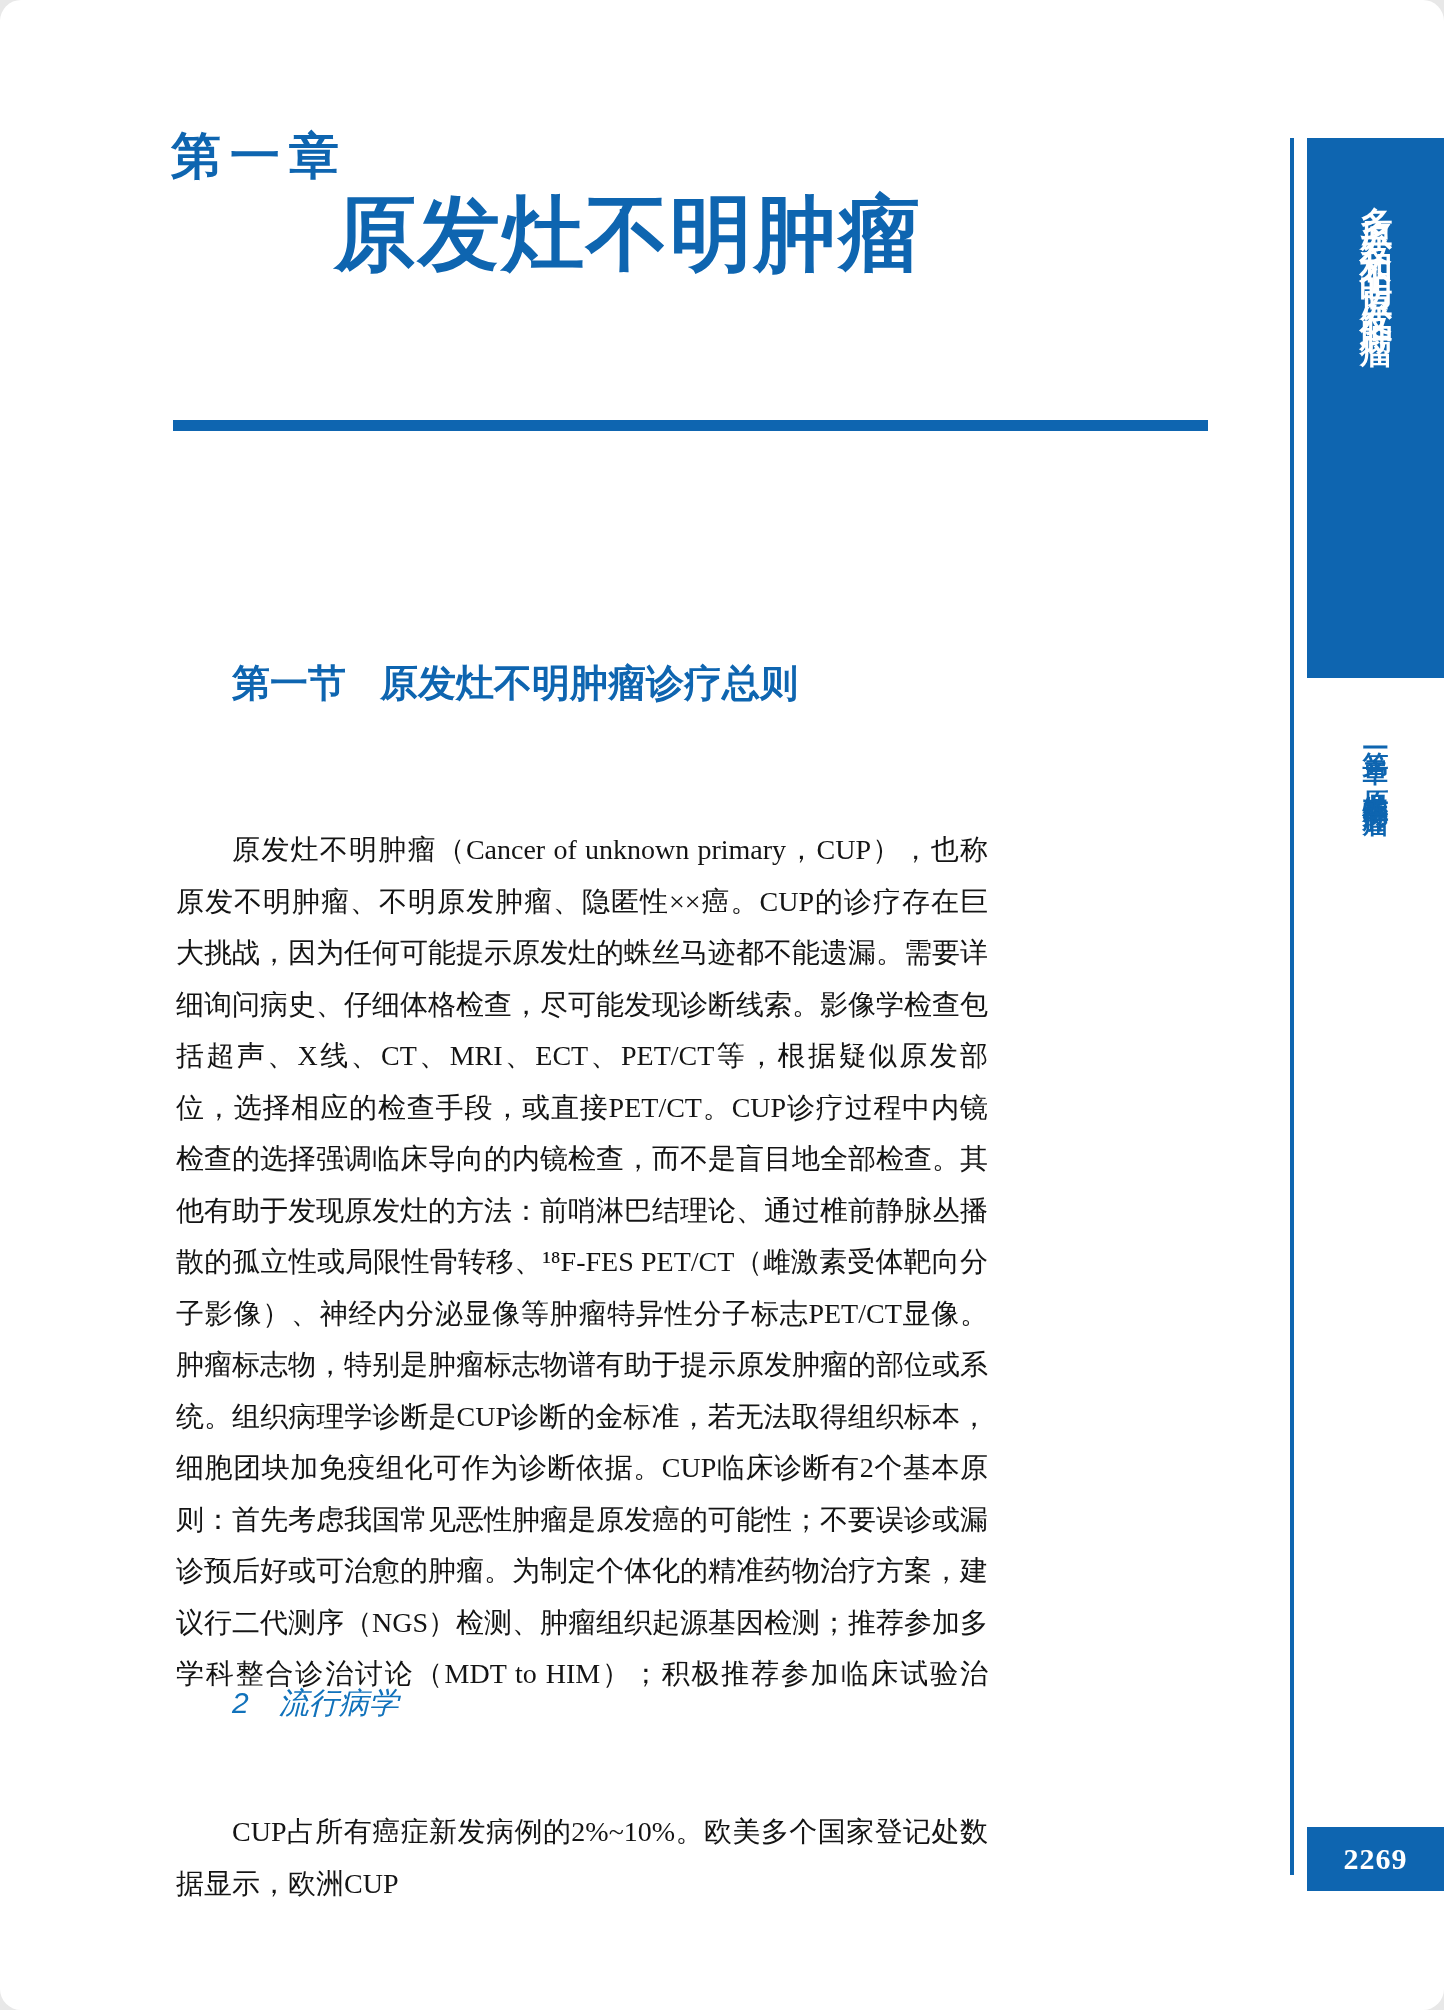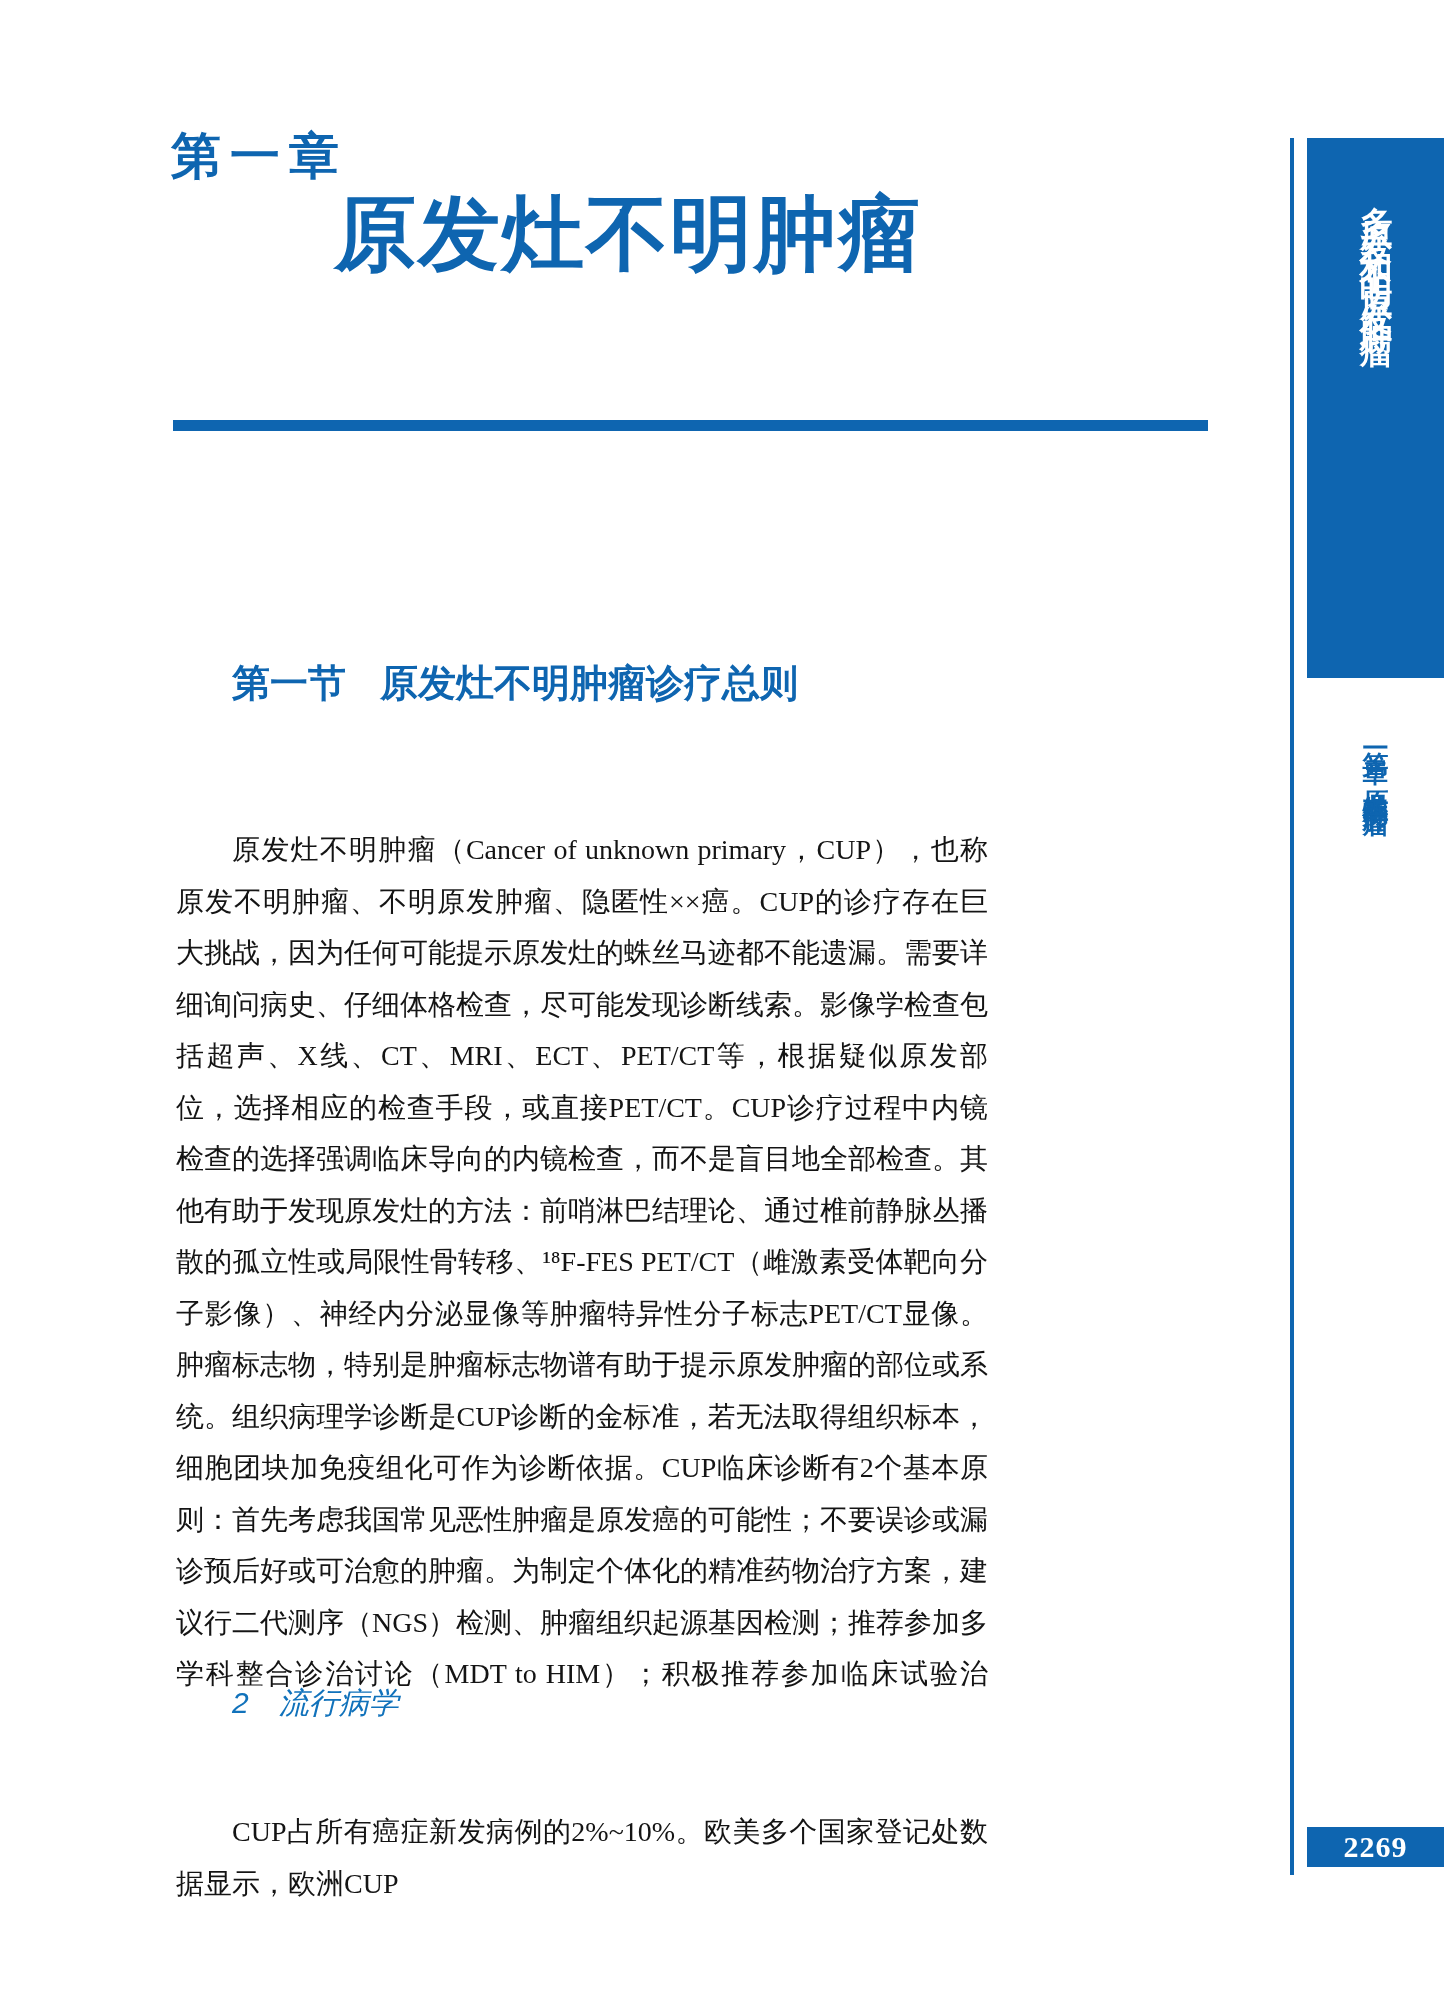--- a/index.html
+++ b/index.html
@@ -8,20 +8,21 @@
     --ink:#141414;
   }
   html,body{margin:0;padding:0;background:#e8e8e8;}
   .page{
     position:relative;
     width:1444px;height:2010px;
     margin:0 auto;
     background:#ffffff;
     overflow:hidden;
     font-family:"Liberation Serif", serif;
+    border-radius:21px;
   }
 
   
   .chapter-label{
     position:absolute;left:171px;top:126px;
     font-family:"Liberation Sans", sans-serif;
     font-weight:bold;font-size:50px;line-height:60px;
     letter-spacing:9px;color:var(--blue);
   }
   .chapter-title{
@@ -84,21 +85,21 @@
     display:flex;flex-direction:column;align-items:center;gap:30px;
     color:var(--blue);
   }
   .side-chapter .v-serif{
     writing-mode:vertical-rl;text-orientation:upright;
     font-family:"Liberation Serif", serif;
     font-weight:bold;font-size:26px;letter-spacing:3px;
   }
   .page-badge{
     position:absolute;left:1307px;top:1827px;
-    width:137px;height:40px;background:var(--blue);
+    width:137px;height:64px;background:var(--blue);
     display:flex;align-items:center;justify-content:center;
     color:#ffffff;font-family:"Liberation Serif", serif;
     font-weight:bold;font-size:30px;letter-spacing:1px;
   }
 </style>
 </head>
 <body>
 
 <div class="page">
 

